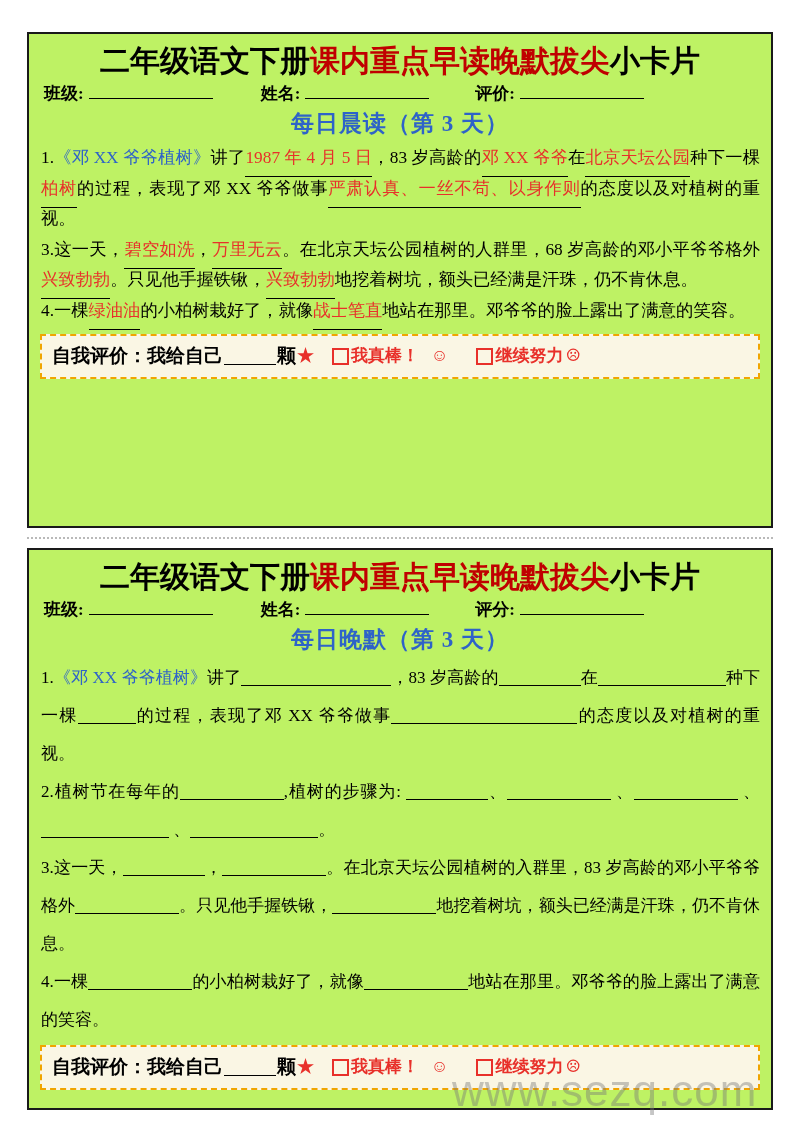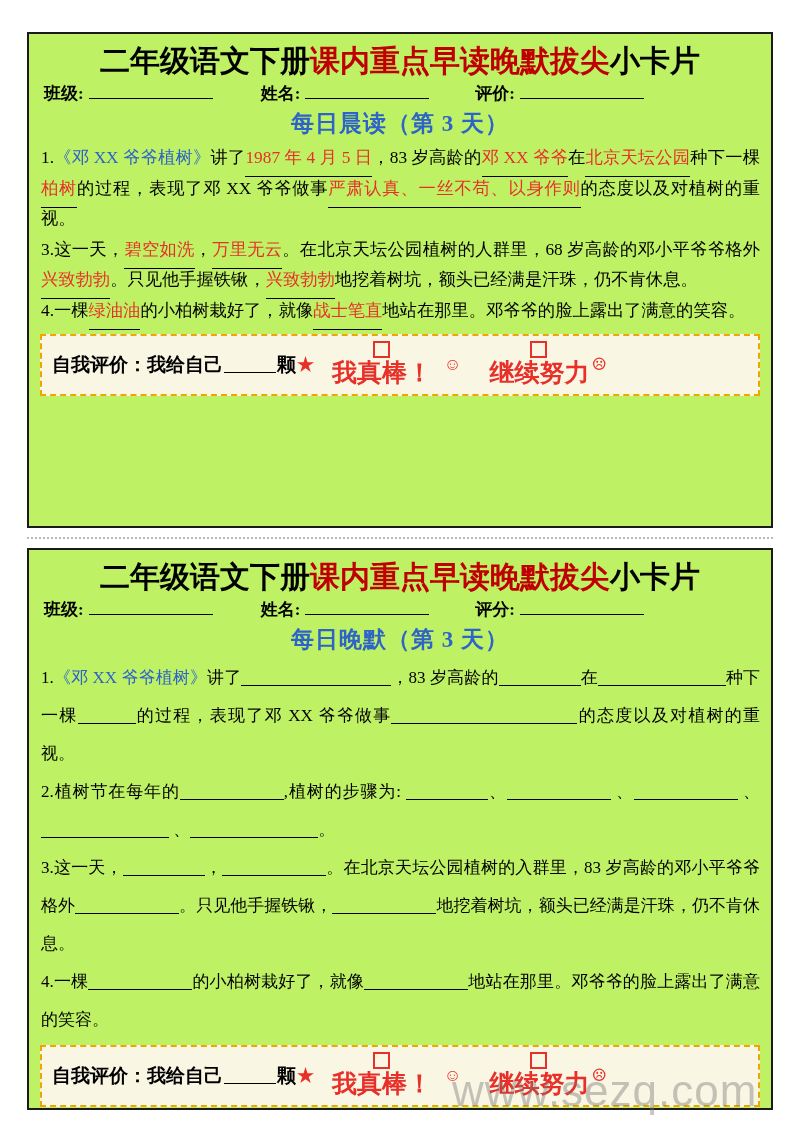--- a/index.html
+++ b/index.html
@@ -141,24 +141,23 @@
     width: 52px;
     border-bottom: 1.8px solid #000;
     height: 16px;
     margin: 0 1px;
     vertical-align: -2px;
   }
   .se-star { color: #E8302A; font-size: 19px; margin-left: 1px; }
   .se-opt {
     color: #E8302A;
     font-weight: bold;
-    font-size: 25px;
+    font-size: 17px;
     display: inline-flex;
     align-items: center;
-    flex-direction: column;
   }
   .se-box {
     display: inline-block;
     width: 17px; height: 17px;
     border: 2px solid #E8302A;
     margin-right: 2px;
     box-sizing: border-box;
   }
   .se-face {
     color: #E8302A;

